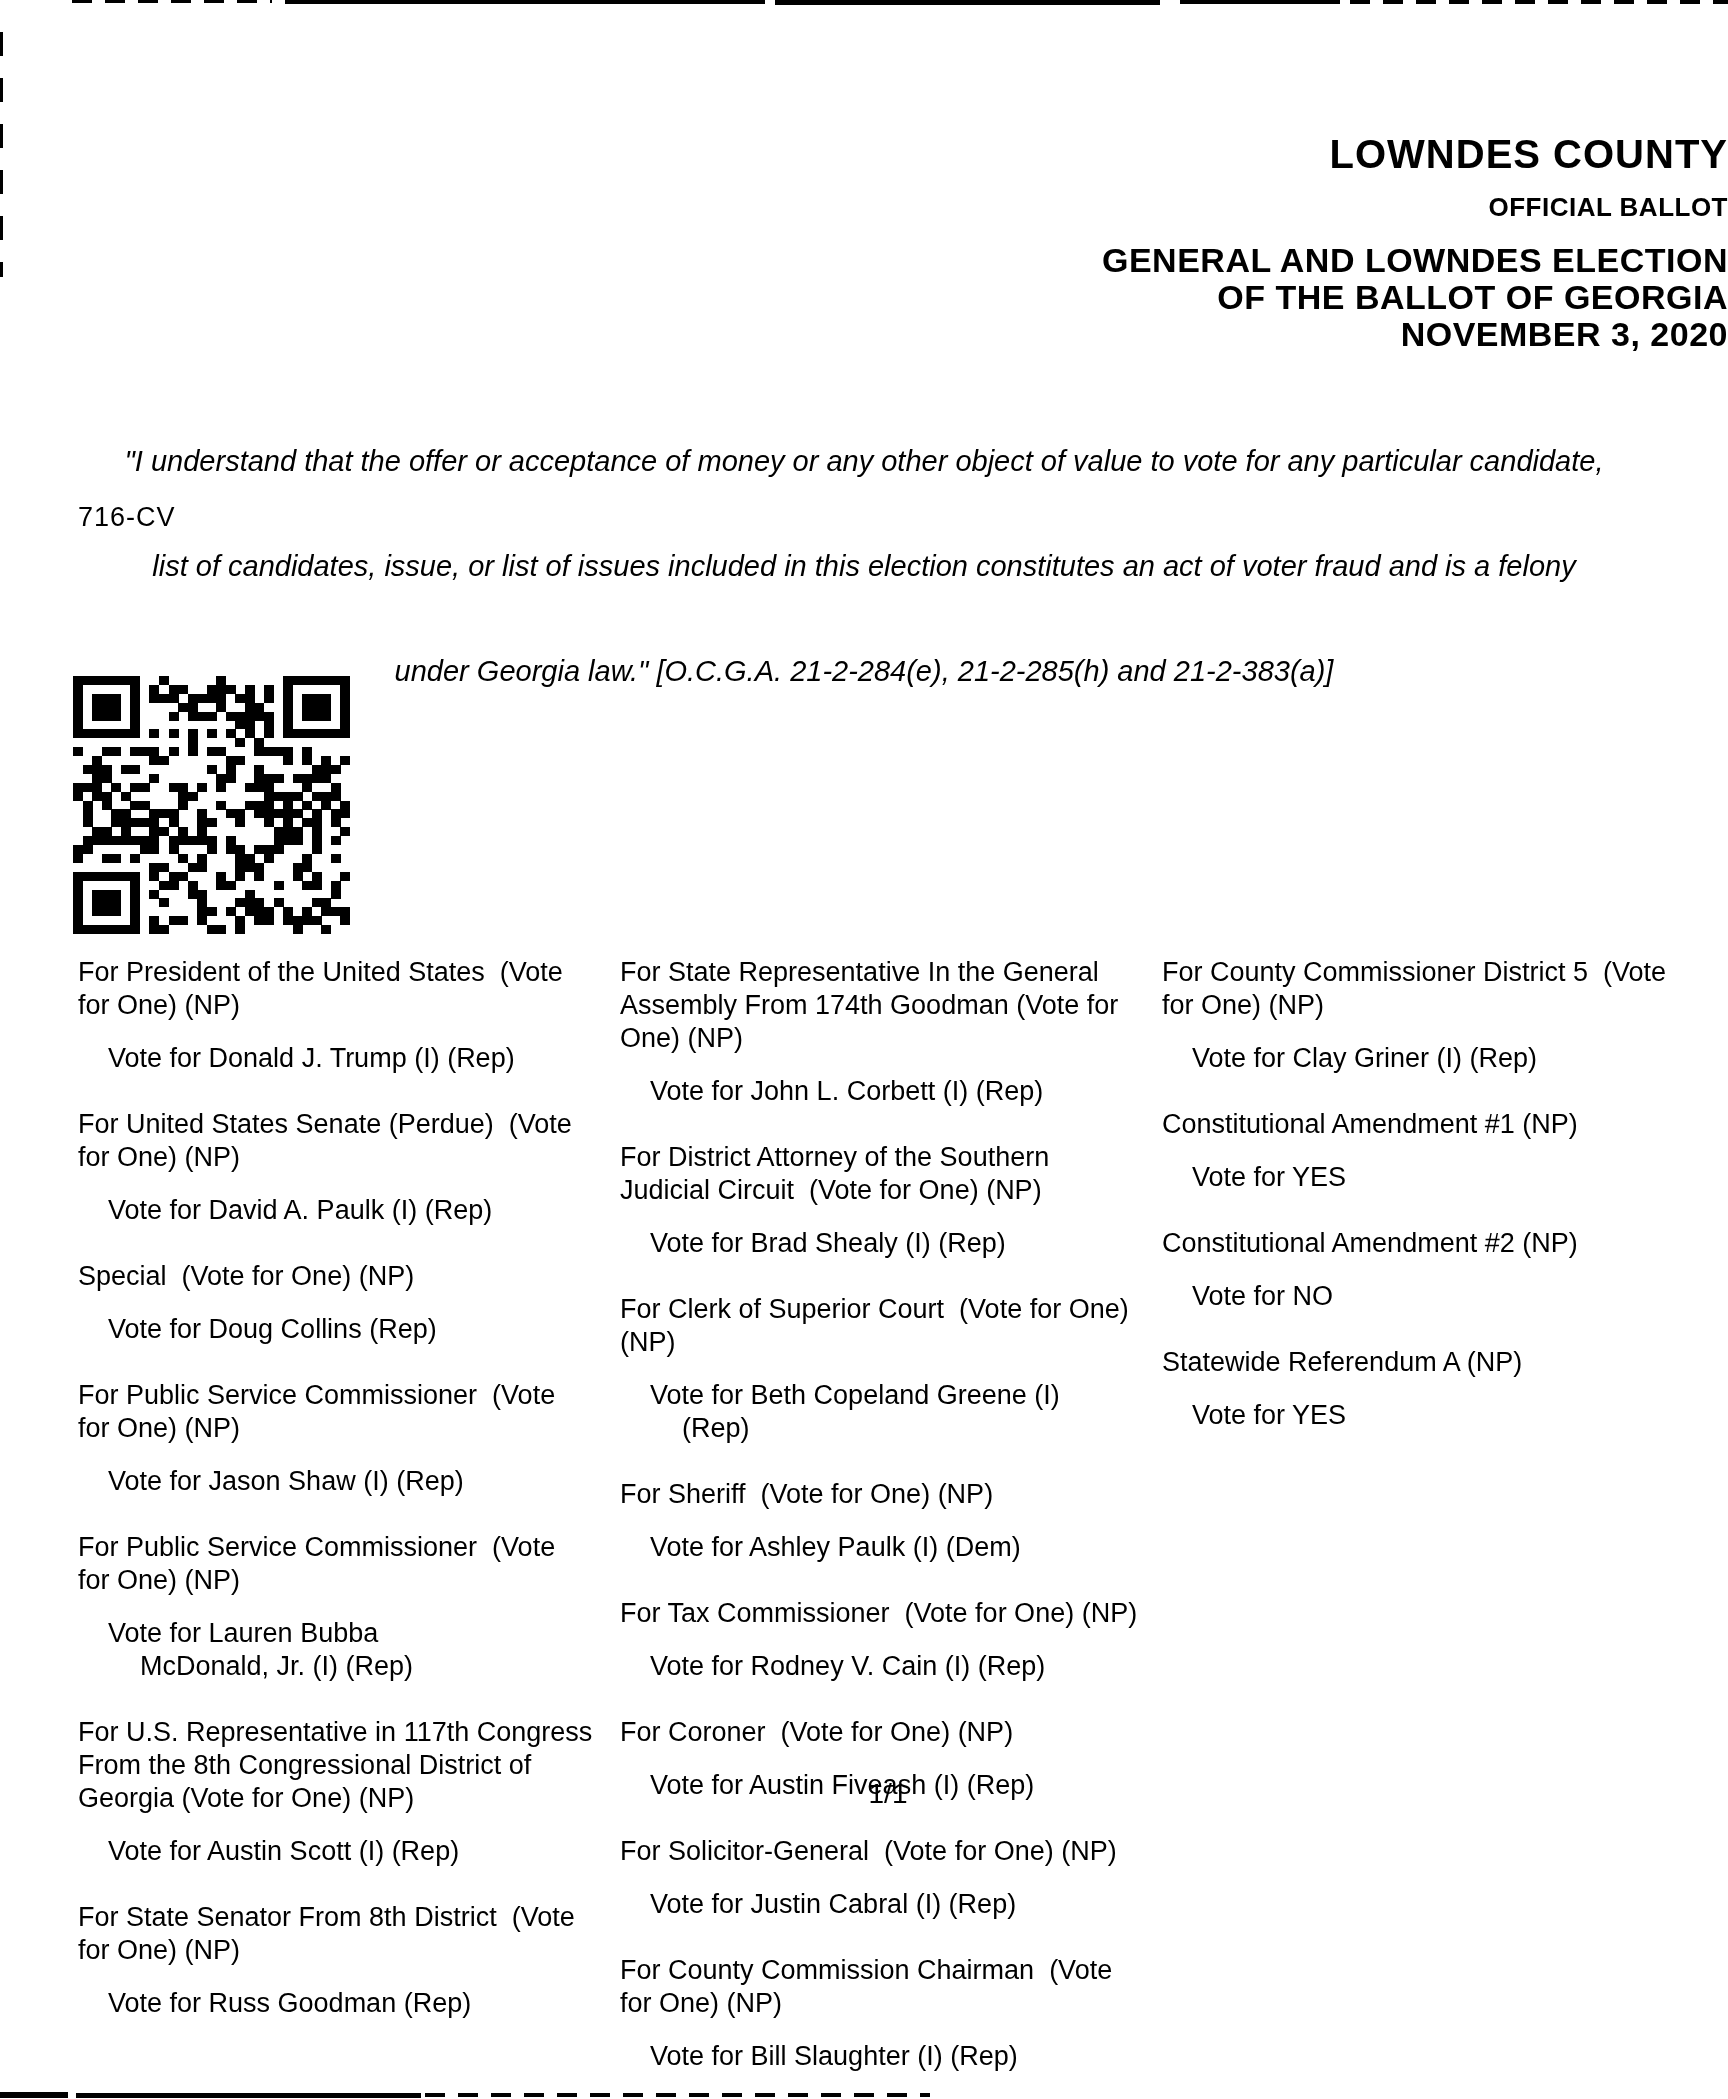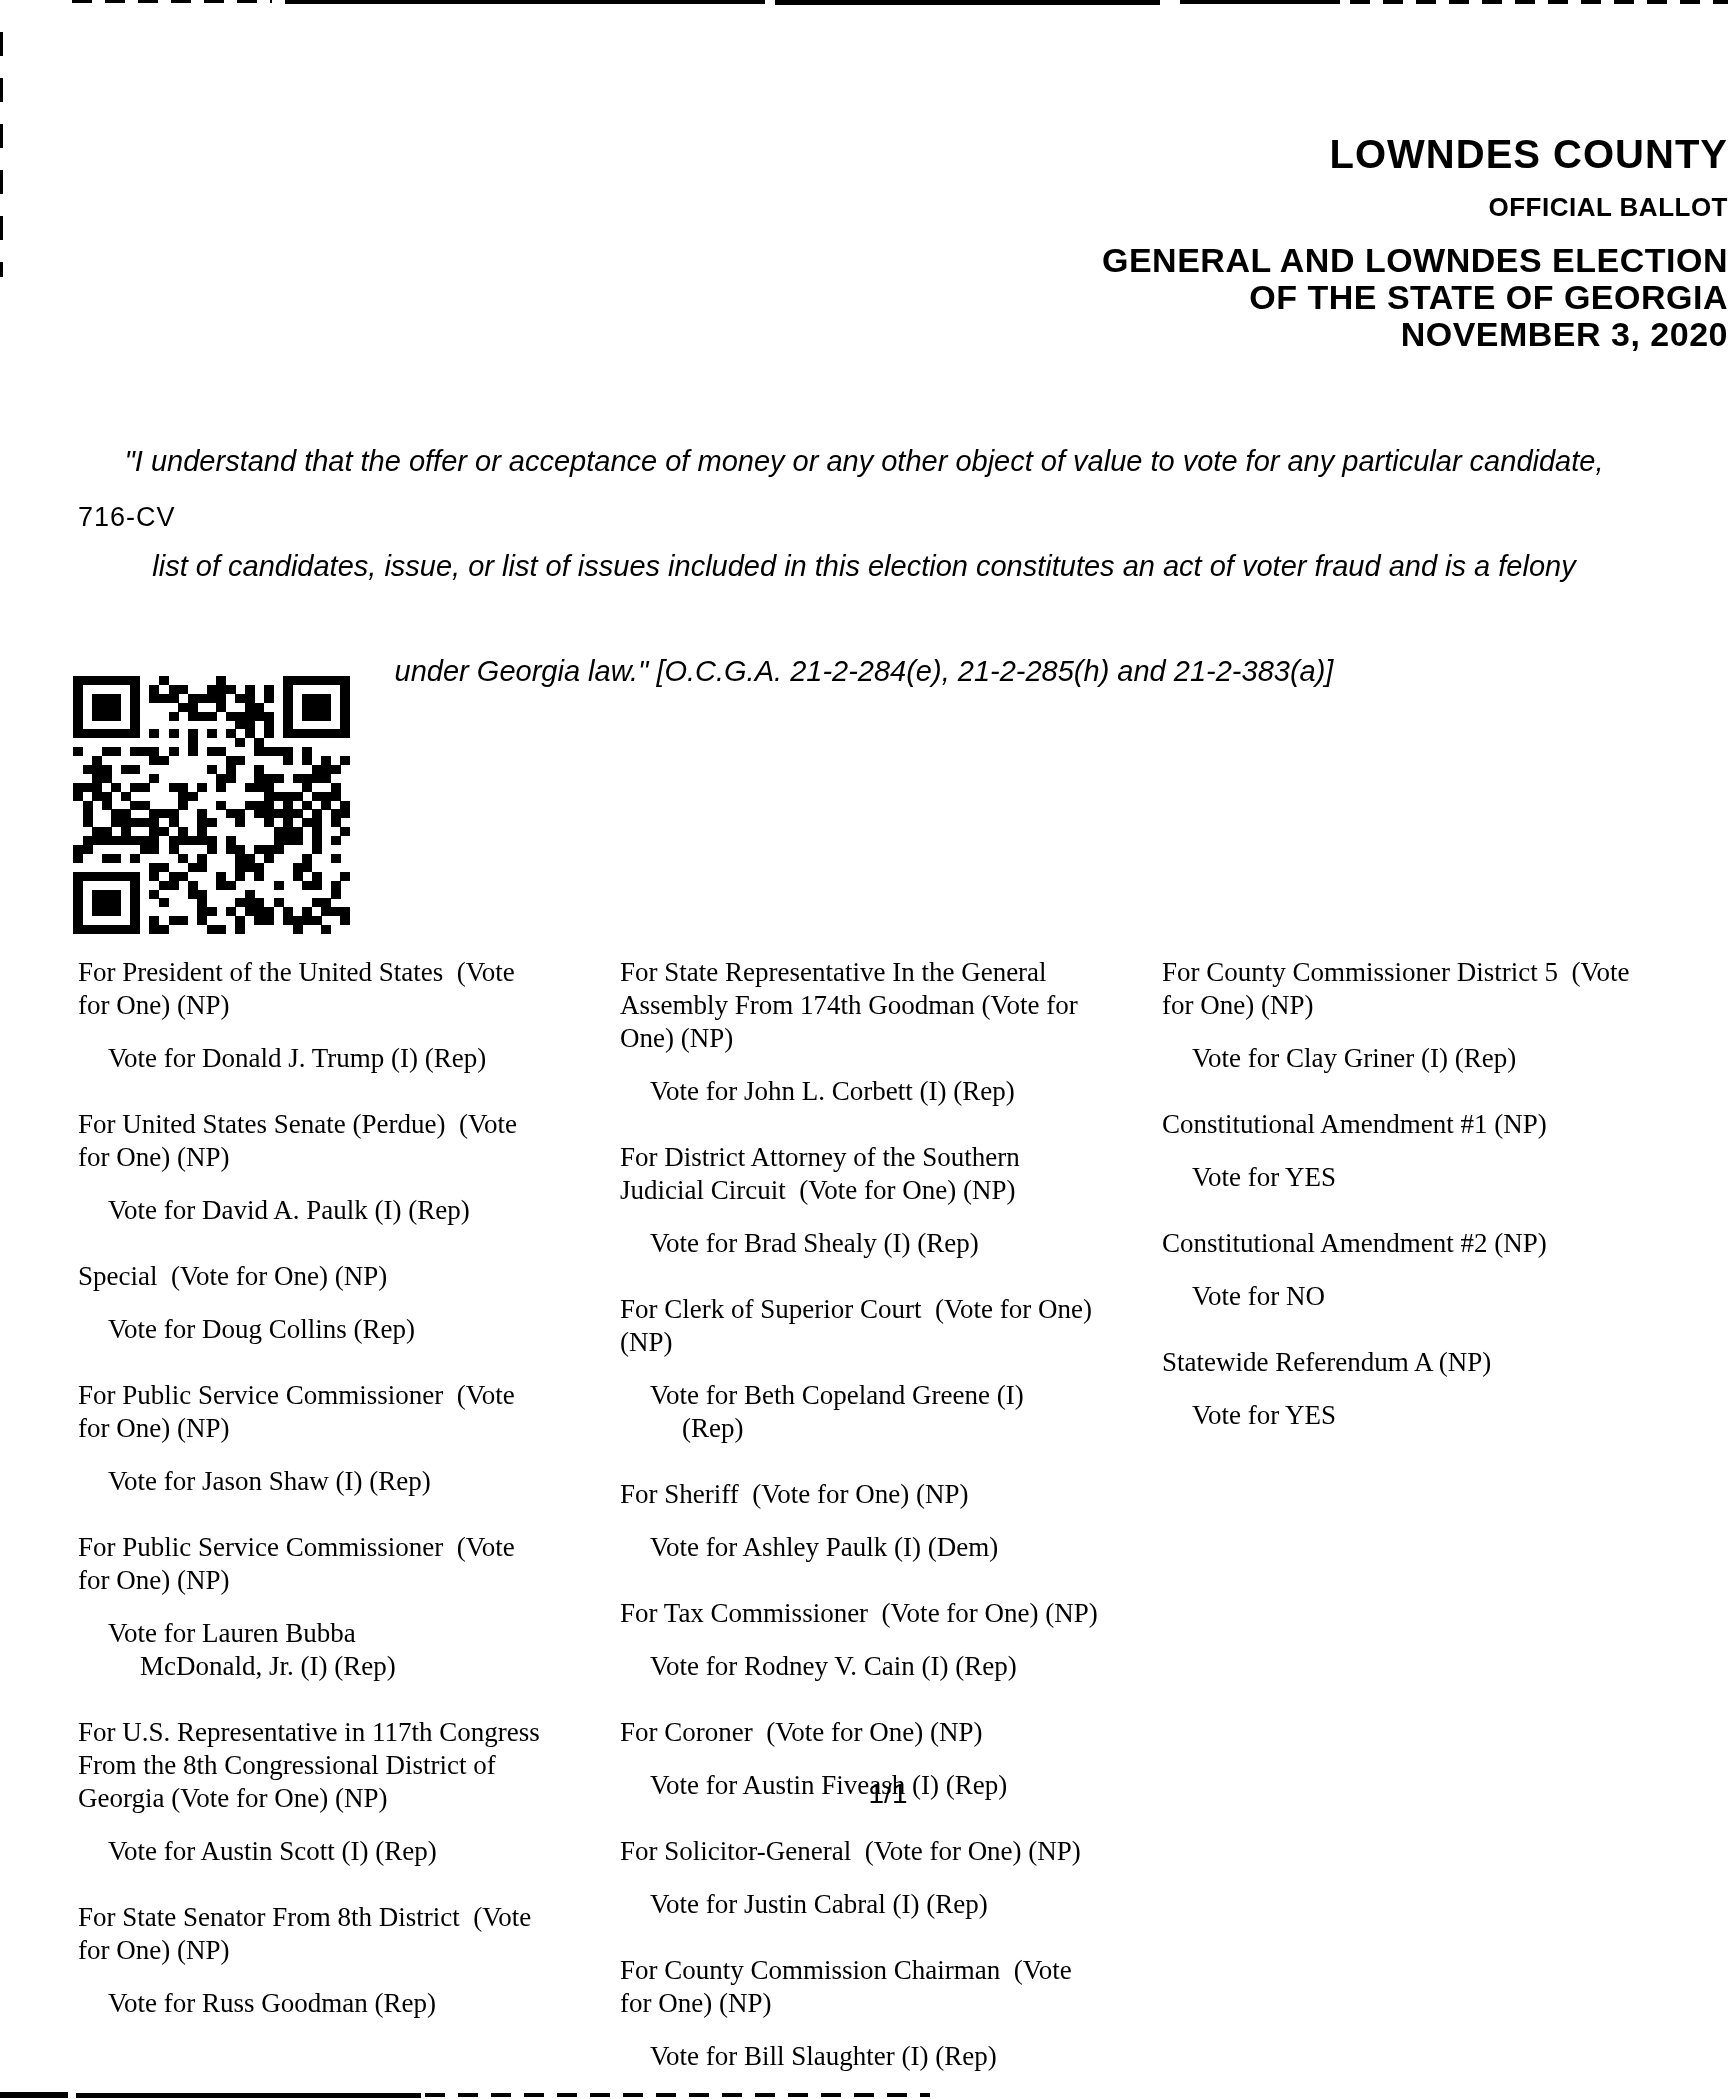--- a/index.html
+++ b/index.html
@@ -24,21 +24,21 @@
   #disclaimer{
     position:absolute;top:374px;left:0;width:100%;text-align:center;
     font-style:italic;font-size:29px;line-height:35px;white-space:pre-wrap;
   }
 
   #precinct-code{position:absolute;left:78px;top:502px;font-size:27px;letter-spacing:1px;}
 
   #qr-wrap{position:absolute;left:73px;top:676px;line-height:0;}
 
   
-  .col{position:absolute;top:956px;font-size:27px;line-height:33px;font-family:Liberation Serif, serif;}
+  .col{position:absolute;top:956px;font-size:27px;line-height:33px;}
   #col-1{left:78px;width:548px;}
   #col-2{left:620px;width:560px;}
   #col-3{left:1162px;width:600px;}
   .contest{margin-bottom:33px;}
   .t-line,.v1,.v2{white-space:pre-wrap;}
   .v1{padding-left:30px;margin-top:20px;}
   .v2{padding-left:62px;}
 
   #page-number{position:absolute;top:1778px;left:0;width:1776px;text-align:center;font-size:28px;}
 </style>
@@ -56,21 +56,21 @@
 <div>
   <div class="edge-seg" style="left:0;top:2092px;width:68px;height:6px;"></div>
   <div class="edge-seg" style="left:76px;top:2093px;width:345px;height:5px;"></div>
   <div class="edge-dash-h" style="left:425px;top:2093px;width:505px;height:4px;"></div>
 </div>
 
 <div class="hdr" id="county-title">LOWNDES COUNTY</div>
 <div class="hdr" id="ballot-title">OFFICIAL BALLOT</div>
 <div class="hdr" id="election-block">
   <div>GENERAL AND LOWNDES ELECTION</div>
-  <div>OF THE STATE OF GEORGIA</div>
+  <div>OF THE BALLOT OF GEORGIA</div>
   <div>NOVEMBER 3, 2020</div>
 </div>
 
 <div id="disclaimer">
   <div>"I understand that the offer or acceptance of money or any other object of value to vote for any particular candidate,</div>
   <div>list of candidates, issue, or list of issues included in this election constitutes an act of voter fraud and is a felony</div>
   <div>under Georgia law." [O.C.G.A. 21-2-284(e), 21-2-285(h) and 21-2-383(a)]</div>
 </div>
 
 <div id="precinct-code">716-CV</div>

